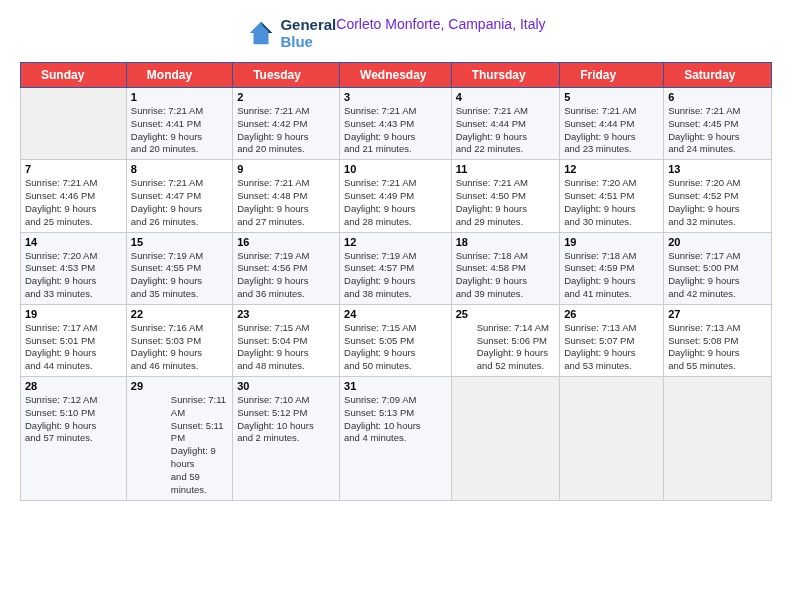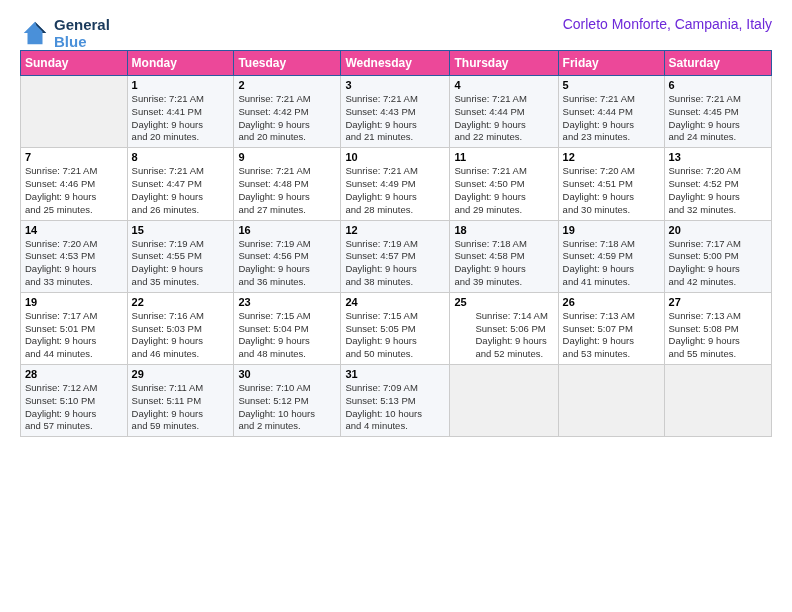--- a/index.html
+++ b/index.html
@@ -9,22 +9,22 @@
       width: 792px;
       height: 612px;
       overflow: hidden;
     }
     .container {
       padding: 16px 20px;
     }
     .header-row {
       display: flex;
       align-items: flex-start;
-      justify-content: space-between;
-      margin-bottom: 0;
+      justify-content: center;
+      margin-bottom: 12px;
     }
     .logo {
       display: flex;
       align-items: center;
       gap: 4px;
     }
     .logo-icon {
       width: 30px;
       height: 30px;
     }
@@ -39,23 +39,23 @@
     .subtitle {
       font-size: 14px;
       color: #6d28d9;
     }
     table {
       width: 100%;
       border-collapse: collapse;
       font-size: 10px;
     }
     thead tr th {
-      background: #ec4899;
+      background: #ef4444;
       color: #fff;
-      padding: 5px 4px;
+      padding: 5px 20px;
       text-align: left;
       font-size: 12px;
       font-weight: bold;
       border: 1px solid #2a5aa0;
     }
     tbody tr td {
       border: 1px solid #ccc;
       padding: 3px 4px;
       vertical-align: top;
       width: 113px;
@@ -317,21 +317,21 @@
         <tr>
           <td>
             <span class="day-num">28</span>
             <div class="day-info" style="white-space: pre-line;">Sunrise: 7:12 AM
 Sunset: 5:10 PM
 Daylight: 9 hours
 and 57 minutes.</div>
           </td>
           <td>
             <span class="day-num">29</span>
-            <div class="day-info" style="white-space: pre-line;">Sunrise: 7:11 AM
+            <div class="day-info" style="white-space: pre-line; margin-left: 40px;">Sunrise: 7:11 AM
 Sunset: 5:11 PM
 Daylight: 9 hours
 and 59 minutes.</div>
           </td>
           <td>
             <span class="day-num">30</span>
             <div class="day-info" style="white-space: pre-line;">Sunrise: 7:10 AM
 Sunset: 5:12 PM
 Daylight: 10 hours
 and 2 minutes.</div>

